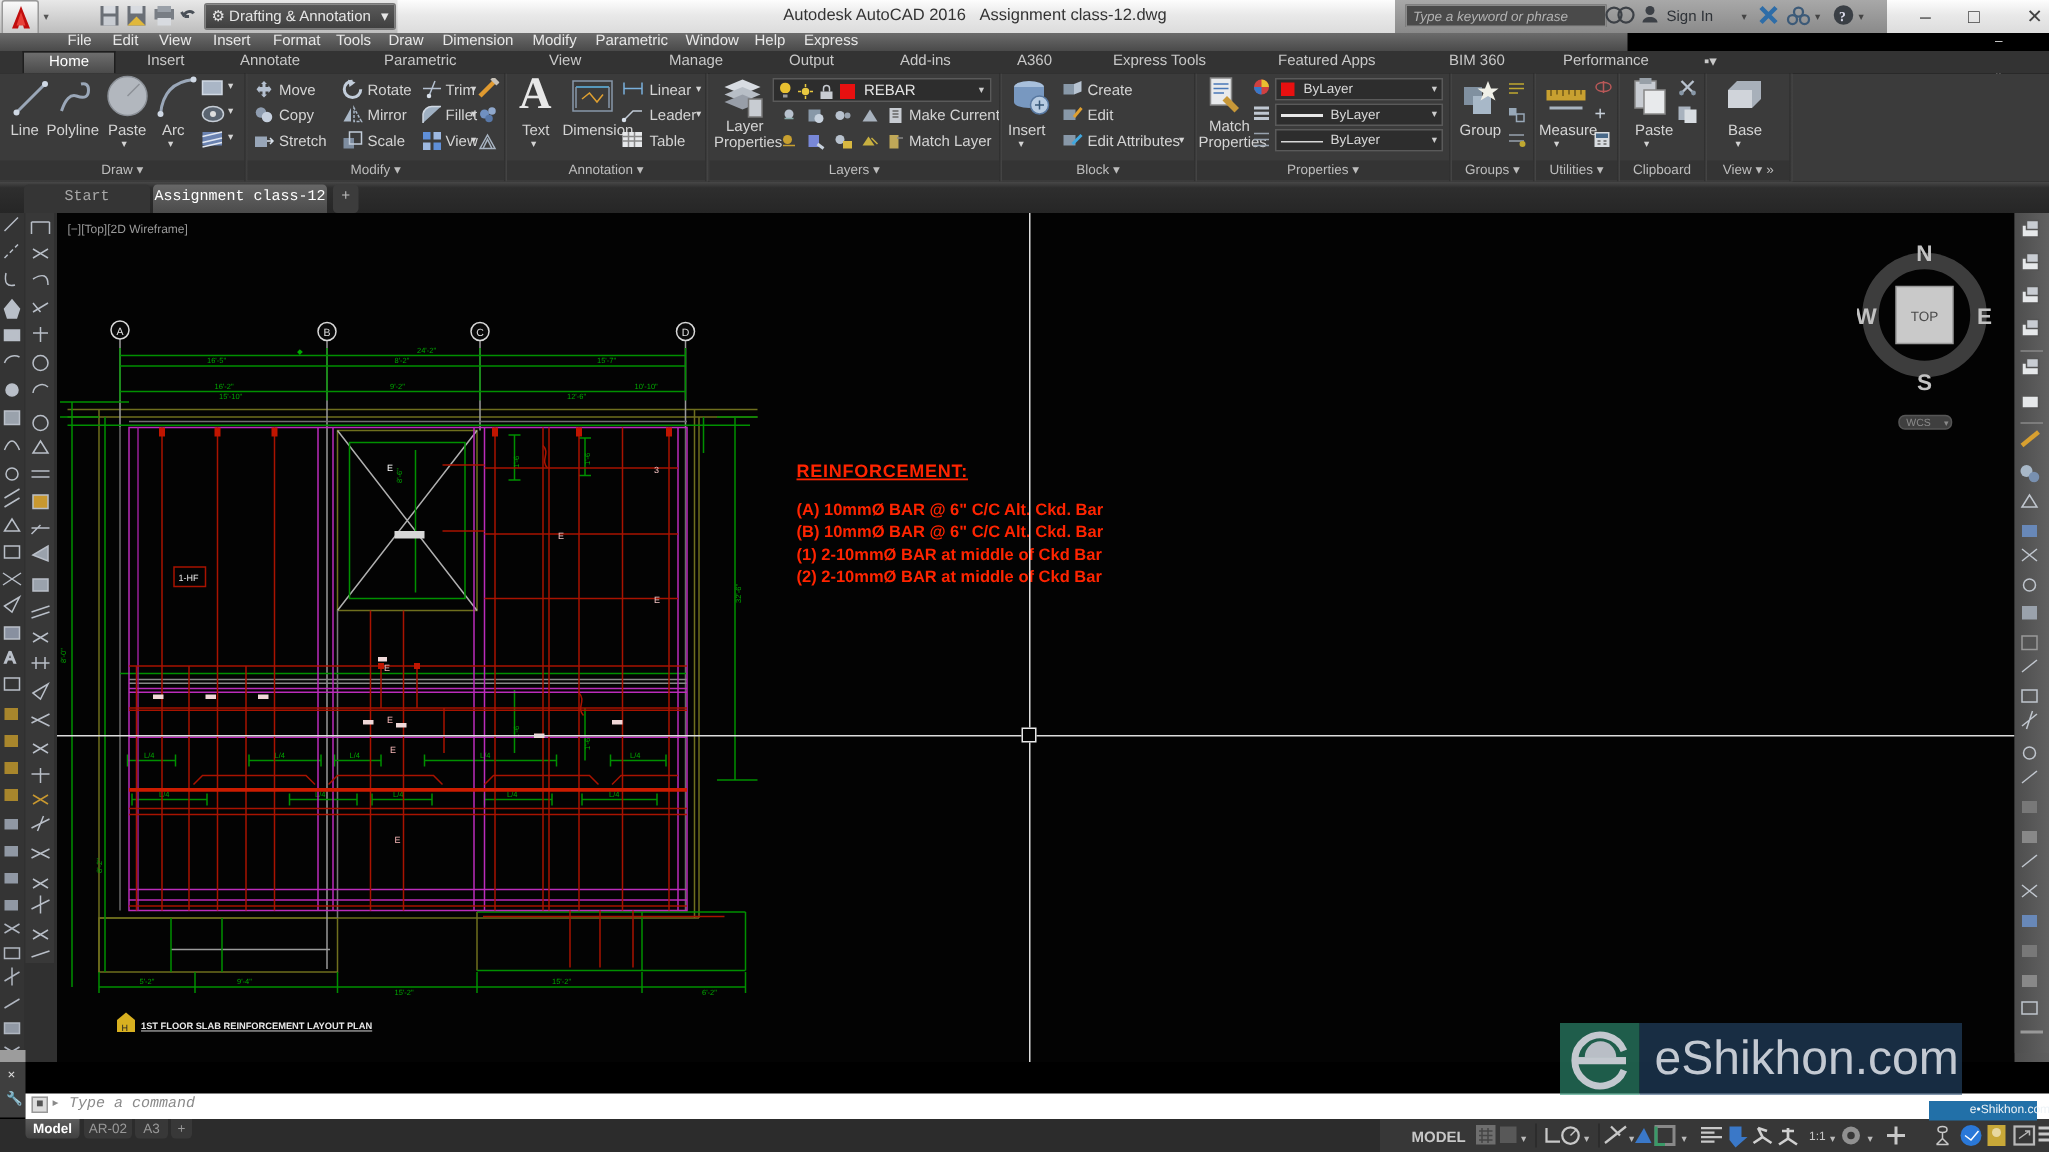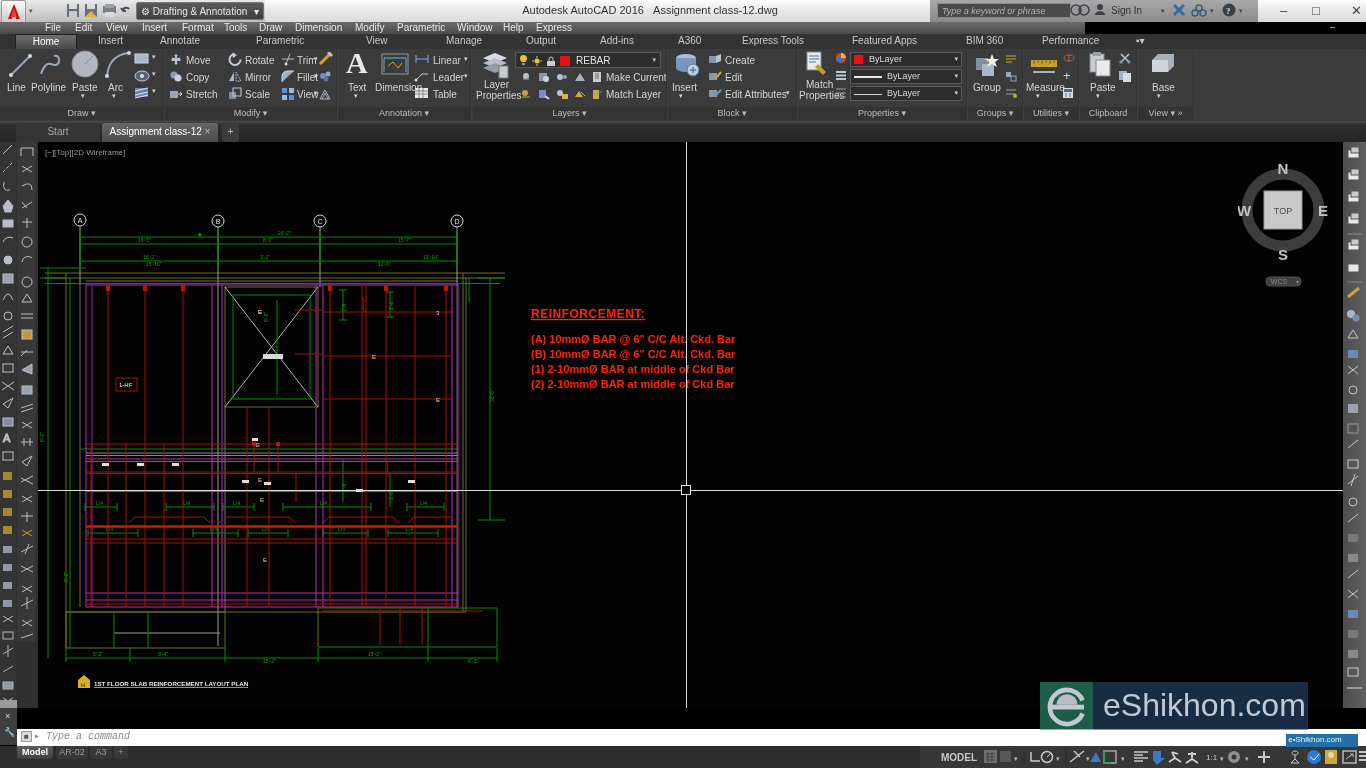--- a/index.html
+++ b/index.html
@@ -49,21 +49,21 @@
   background:#343434; color:#bdbdbd; font-size:9px; text-align:center; line-height:13px; }
 .pdiv { position:absolute; top:0; width:2px; height:72px;
   background:linear-gradient(90deg,#2c2c2c,#484848); }
 .icolbl { position:absolute; color:#d4d4d4; font-size:10px; }
 .rowitem { position:absolute; color:#d4d4d4; font-size:10px; white-space:nowrap; }
 
 
 #filetabs { position:absolute; left:0; top:121px; width:1366px; height:21px;
   background:linear-gradient(#4a4a4a,#2e2e2e 20%,#262626); }
 .ftab { position:absolute; top:2px; height:19px; font-size:10px; text-align:center;
-  border-radius:3px 3px 0 0; }
+  border-radius:3px 3px 0 0;font-family:Liberation Mono, monospace; }
 #ftab-start { left:16px; width:84px; background:#353535; color:#a8a8a8; line-height:18px; }
 #ftab-doc { left:102px; width:116px; background:linear-gradient(#676767,#4b4b4b); color:#fff; line-height:18px; }
 #ftab-plus { left:222px; width:17px; background:#3c3c3c; color:#bbb; line-height:17px; border-radius:3px; }
 
 
 #main { position:absolute; left:0; top:142px; width:1366px; height:566px; background:#000; }
 #lefttools { position:absolute; left:0; top:0; width:38px; height:566px; background:#313131; }
 #righttools { position:absolute; left:1343px; top:0; width:23px; height:566px;
   background:linear-gradient(90deg,#4f4f4f,#5f5f5f); }
 #canvas { position:absolute; left:38px; top:0; width:1305px; height:566px; background:#030303; }
@@ -77,21 +77,21 @@
 
 
 #vcube { position:absolute; left:1200px; top:8px; width:90px; height:130px; }
 
 
 #wmark { position:absolute; left:1040px; top:682px; height:47px; z-index:60; }
 #wm-green { position:absolute; left:0; top:0; width:53px; height:48px; background:rgba(48,148,119,0.62); }
 #wm-blue { position:absolute; left:53px; top:0; width:215px; height:48px; background:rgba(40,75,113,0.58); }
 #wm-text { position:absolute; left:63px; top:5px; color:#c3c9d2; font-size:32px; }
 #wmbadge { position:absolute; left:1286px; top:734px; width:72px; height:13px;
-  background:#2270a8; z-index:70; color:#eef3f7; font-size:8px; line-height:12px; }
+  background:#2270a8; z-index:70; color:#eef3f7; font-size:8px; line-height:12px;padding-left:25px; }
 
 
 #cmdedge { position:absolute; left:0; top:708px; width:17px; height:37px; background:#3f3f3f; }
 #cmdbar { position:absolute; left:17px; top:708px; width:1349px; height:21px;
   background:linear-gradient(#efefef,#c6c6c6); color:#1a1a1a;
   font-family:"Liberation Mono",monospace; font-size:10px; line-height:21px; }
 #cmdinput { position:absolute; left:17px; top:729px; width:1349px; height:17px; background:#ffffff;
   color:#8a8a8a; font-family:"Liberation Mono",monospace; font-size:10px; font-style:italic; }
 
 

